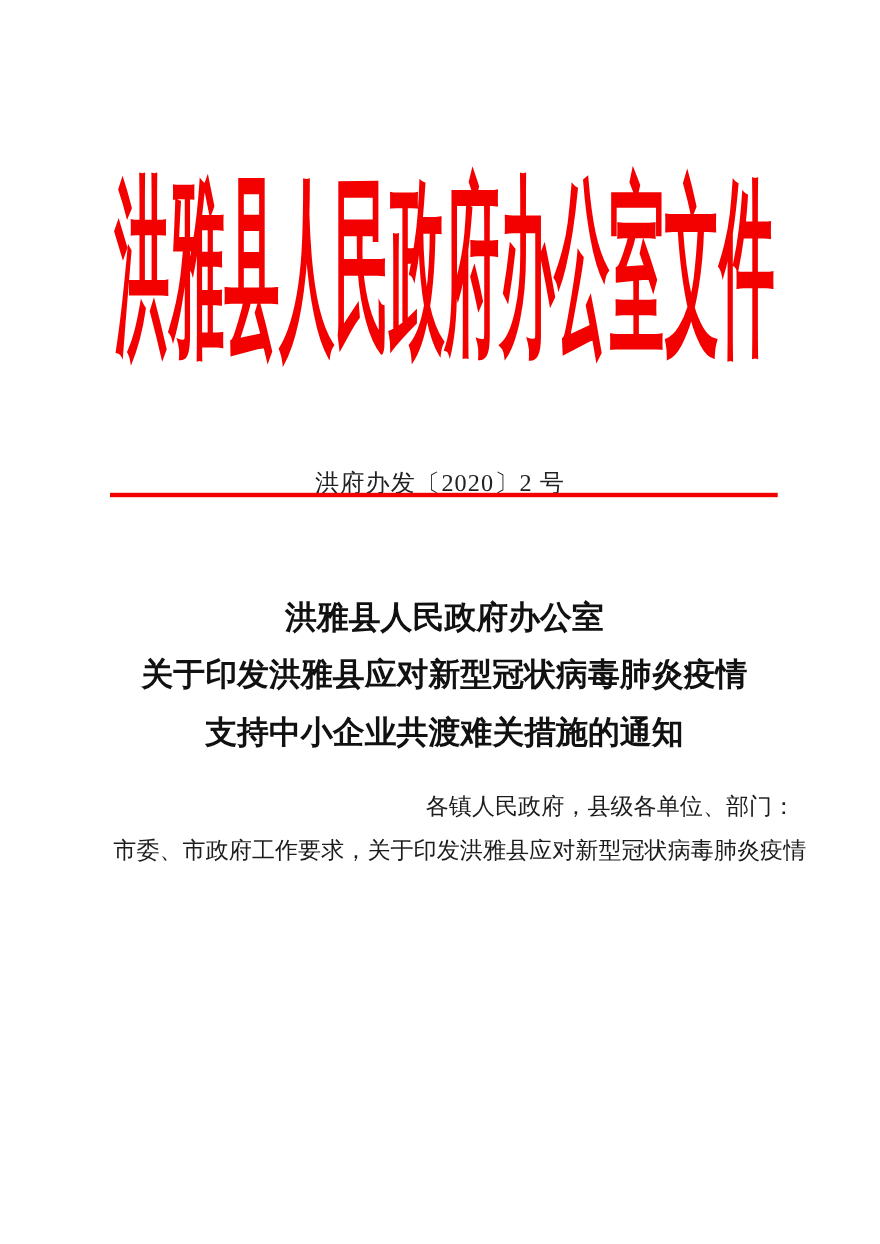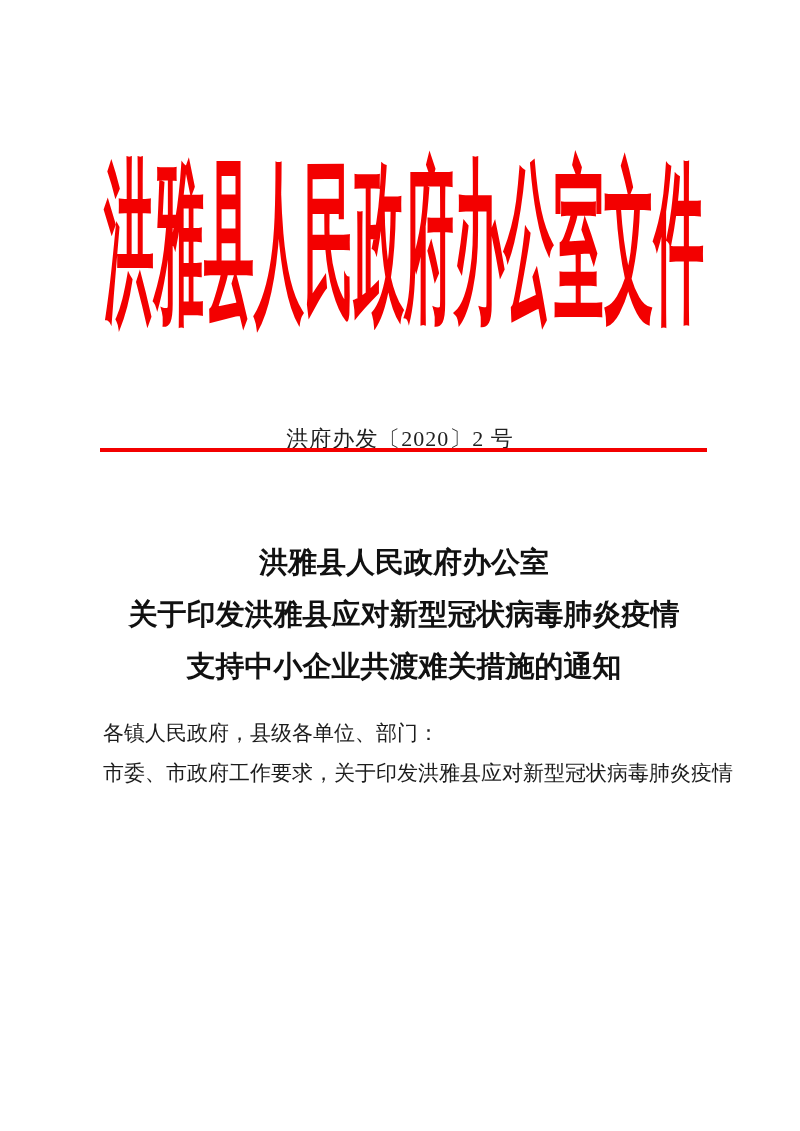--- a/index.html
+++ b/index.html
@@ -69,20 +69,21 @@
     position: absolute;
     top: 713px;
     left: 103px;
     width: 620px;
     font-size: 21px;
     line-height: 40px;
     color: #1c1c1c;
   }
   .body-line {
     white-space: nowrap;
+    text-align: right;
   }
   .body-line.indent {
     padding-left: 44px;
   }
   .body-line.heading {
     font-family: "Liberation Sans", "DejaVu Sans", sans-serif;
     font-weight: bold;
     font-size: 22px;
     color: #0d0d0d;
   }

